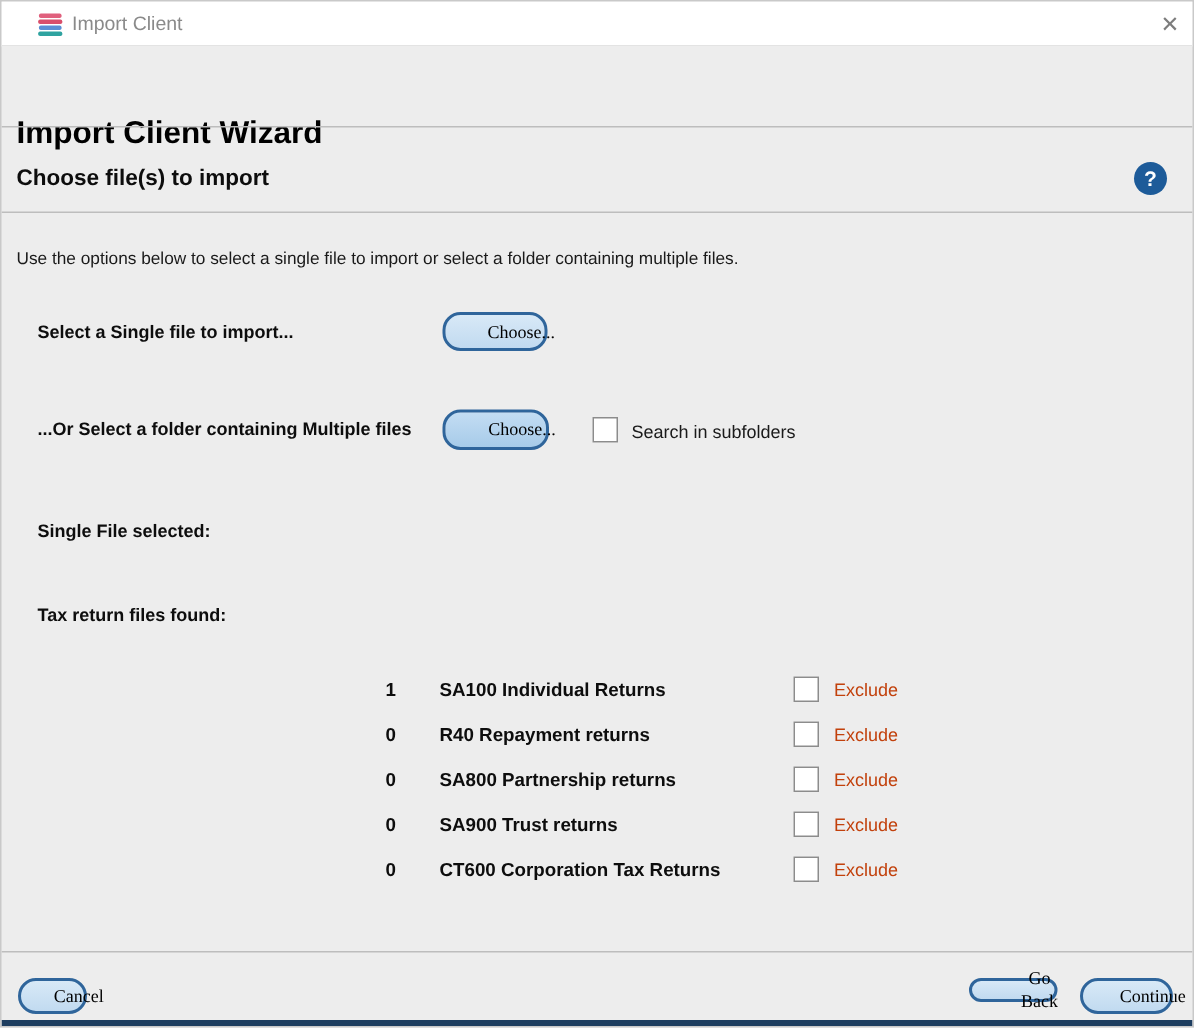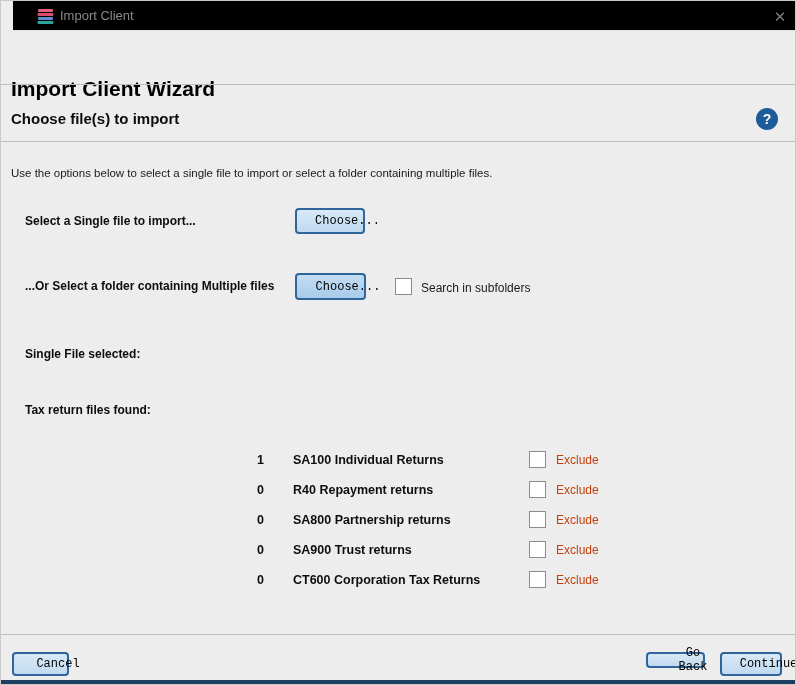--- a/index.html
+++ b/index.html
@@ -7,22 +7,22 @@
   body { font-family:"Liberation Sans", sans-serif; background:#ffffff; }
 
   .window {
     position:relative; width:796px; height:685px;
     background:#ededed; overflow:hidden;
     border:1px solid #c9c9c9;
   }
 
   
   .titlebar {
-    position:absolute; top:0; left:12px; right:0; height:30px;
-    background:#000000; border-bottom:1px solid #e3e3e3;
+    position:absolute; top:0; left:0; right:0; height:30px;
+    background:#ffffff; border-bottom:1px solid #e3e3e3;
     display:flex; align-items:center;
   }
   .app-logo { position:absolute; left:24px; top:7px; width:17px; height:17px; }
   .titlebar-title {
     position:absolute; left:47px; top:7px;
     font-size:13px; color:#8a8a8a;
   }
   .close-btn {
     position:absolute; right:6px; top:6px; width:18px; height:18px;
     display:flex; align-items:center; justify-content:center;
@@ -52,33 +52,33 @@
   .intro {
     position:absolute; left:10px; top:166px;
     font-size:11.5px; color:#1a1a1a;
   }
 
   .bold-label { font-size:12px; font-weight:700; color:#0d0d0d; position:absolute; }
 
   
   .btn {
     position:absolute;
-    font-family:Liberation Mono, monospace; font-size:12px; color:#000;
+    font-family:Liberation Serif, serif; font-size:12px; color:#000;
     background:linear-gradient(180deg,#d8e9f7 0%,#c1daf0 100%);
-    border:2px solid #2f659b; border-radius:4px;
+    border:2px solid #2f659b; border-radius:12px;
     display:flex; align-items:center; justify-content:center;
     cursor:pointer;
     padding-left:35px;
   }
   .btn-choose-single { left:294px; top:207px; width:70px; height:26px; }
   .btn-choose-folder {
     left:294px; top:272px; width:71px; height:27px;
     background:linear-gradient(180deg,#c3ddf3 0%,#a7cbe9 100%);
   }
-  .btn-cancel   { left:11px;  top:651px; width:57px; height:24px; }
+  .btn-cancel   { left:11px;  top:651px; width:46px; height:24px; }
   .btn-goback   { left:645px; top:651px; width:59px; height:16px; }
   .btn-continue { left:719px; top:651px; width:62px; height:24px; }
 
   
   .checkbox {
     display:inline-block; width:17px; height:17px;
     background:#ffffff; border:1px solid #8c8c8c; cursor:pointer;
   }
   .cb-subfolders { position:absolute; left:394px; top:277px; }
   .lbl-subfolders {

